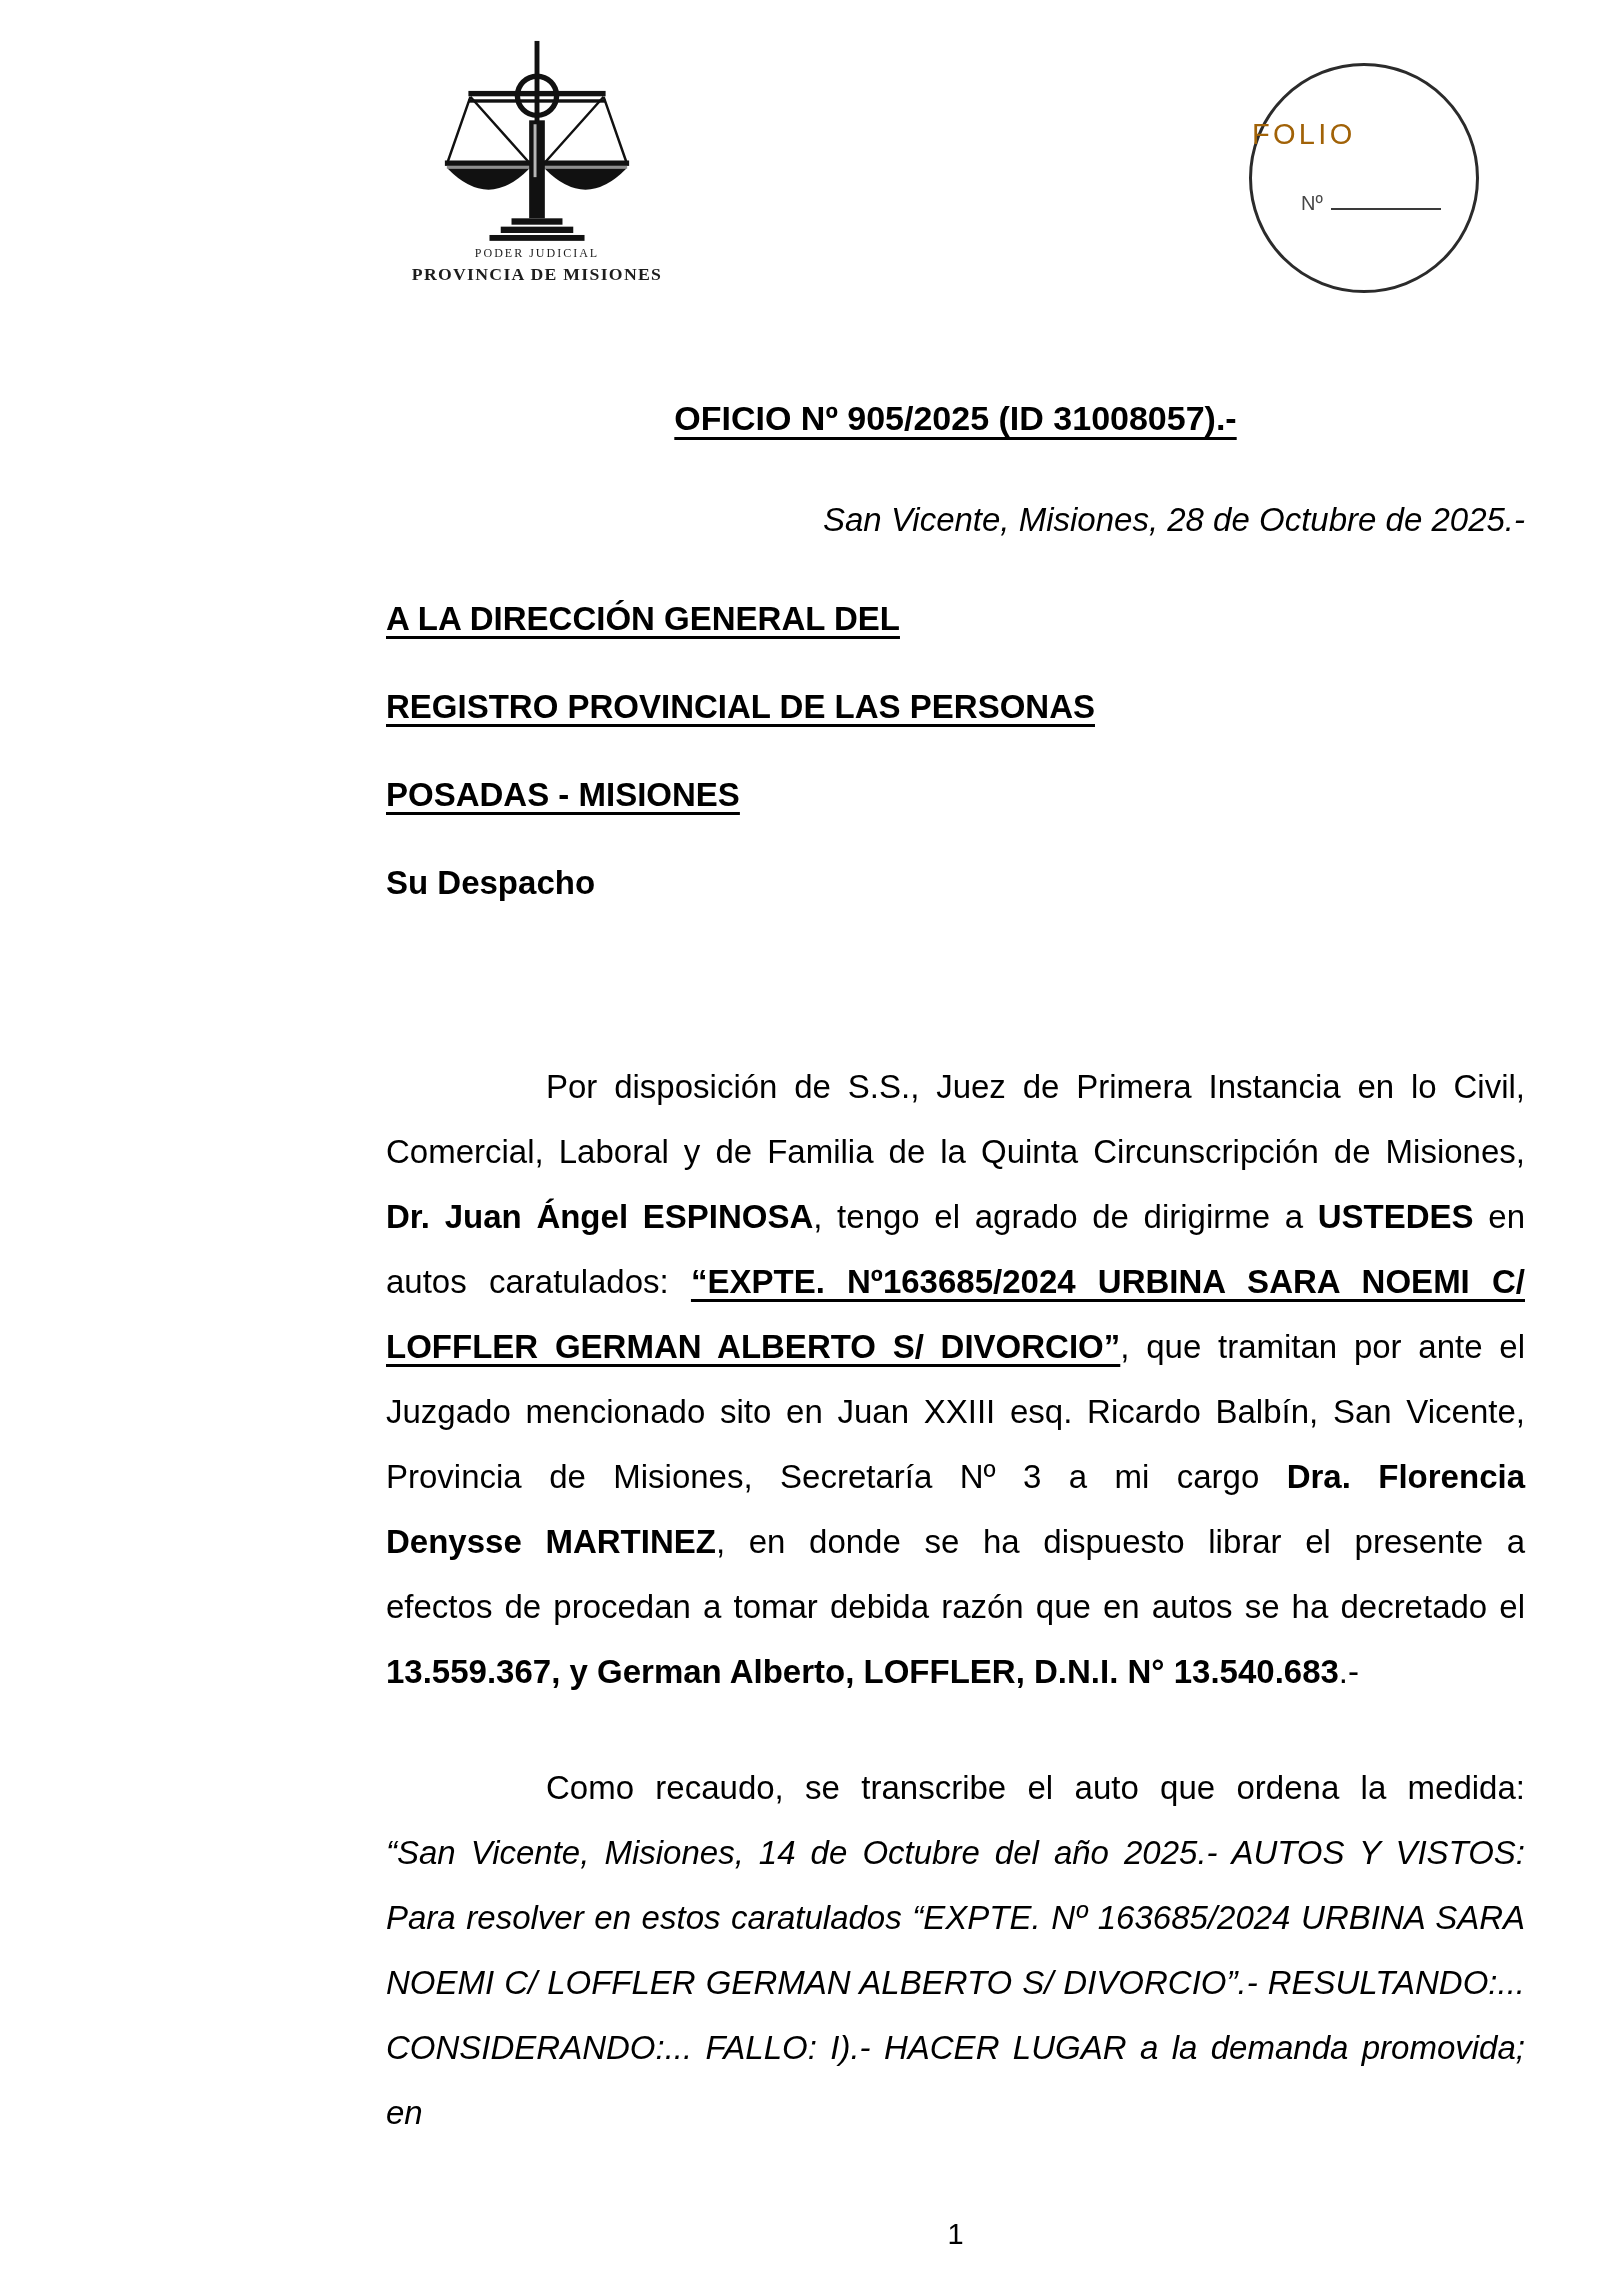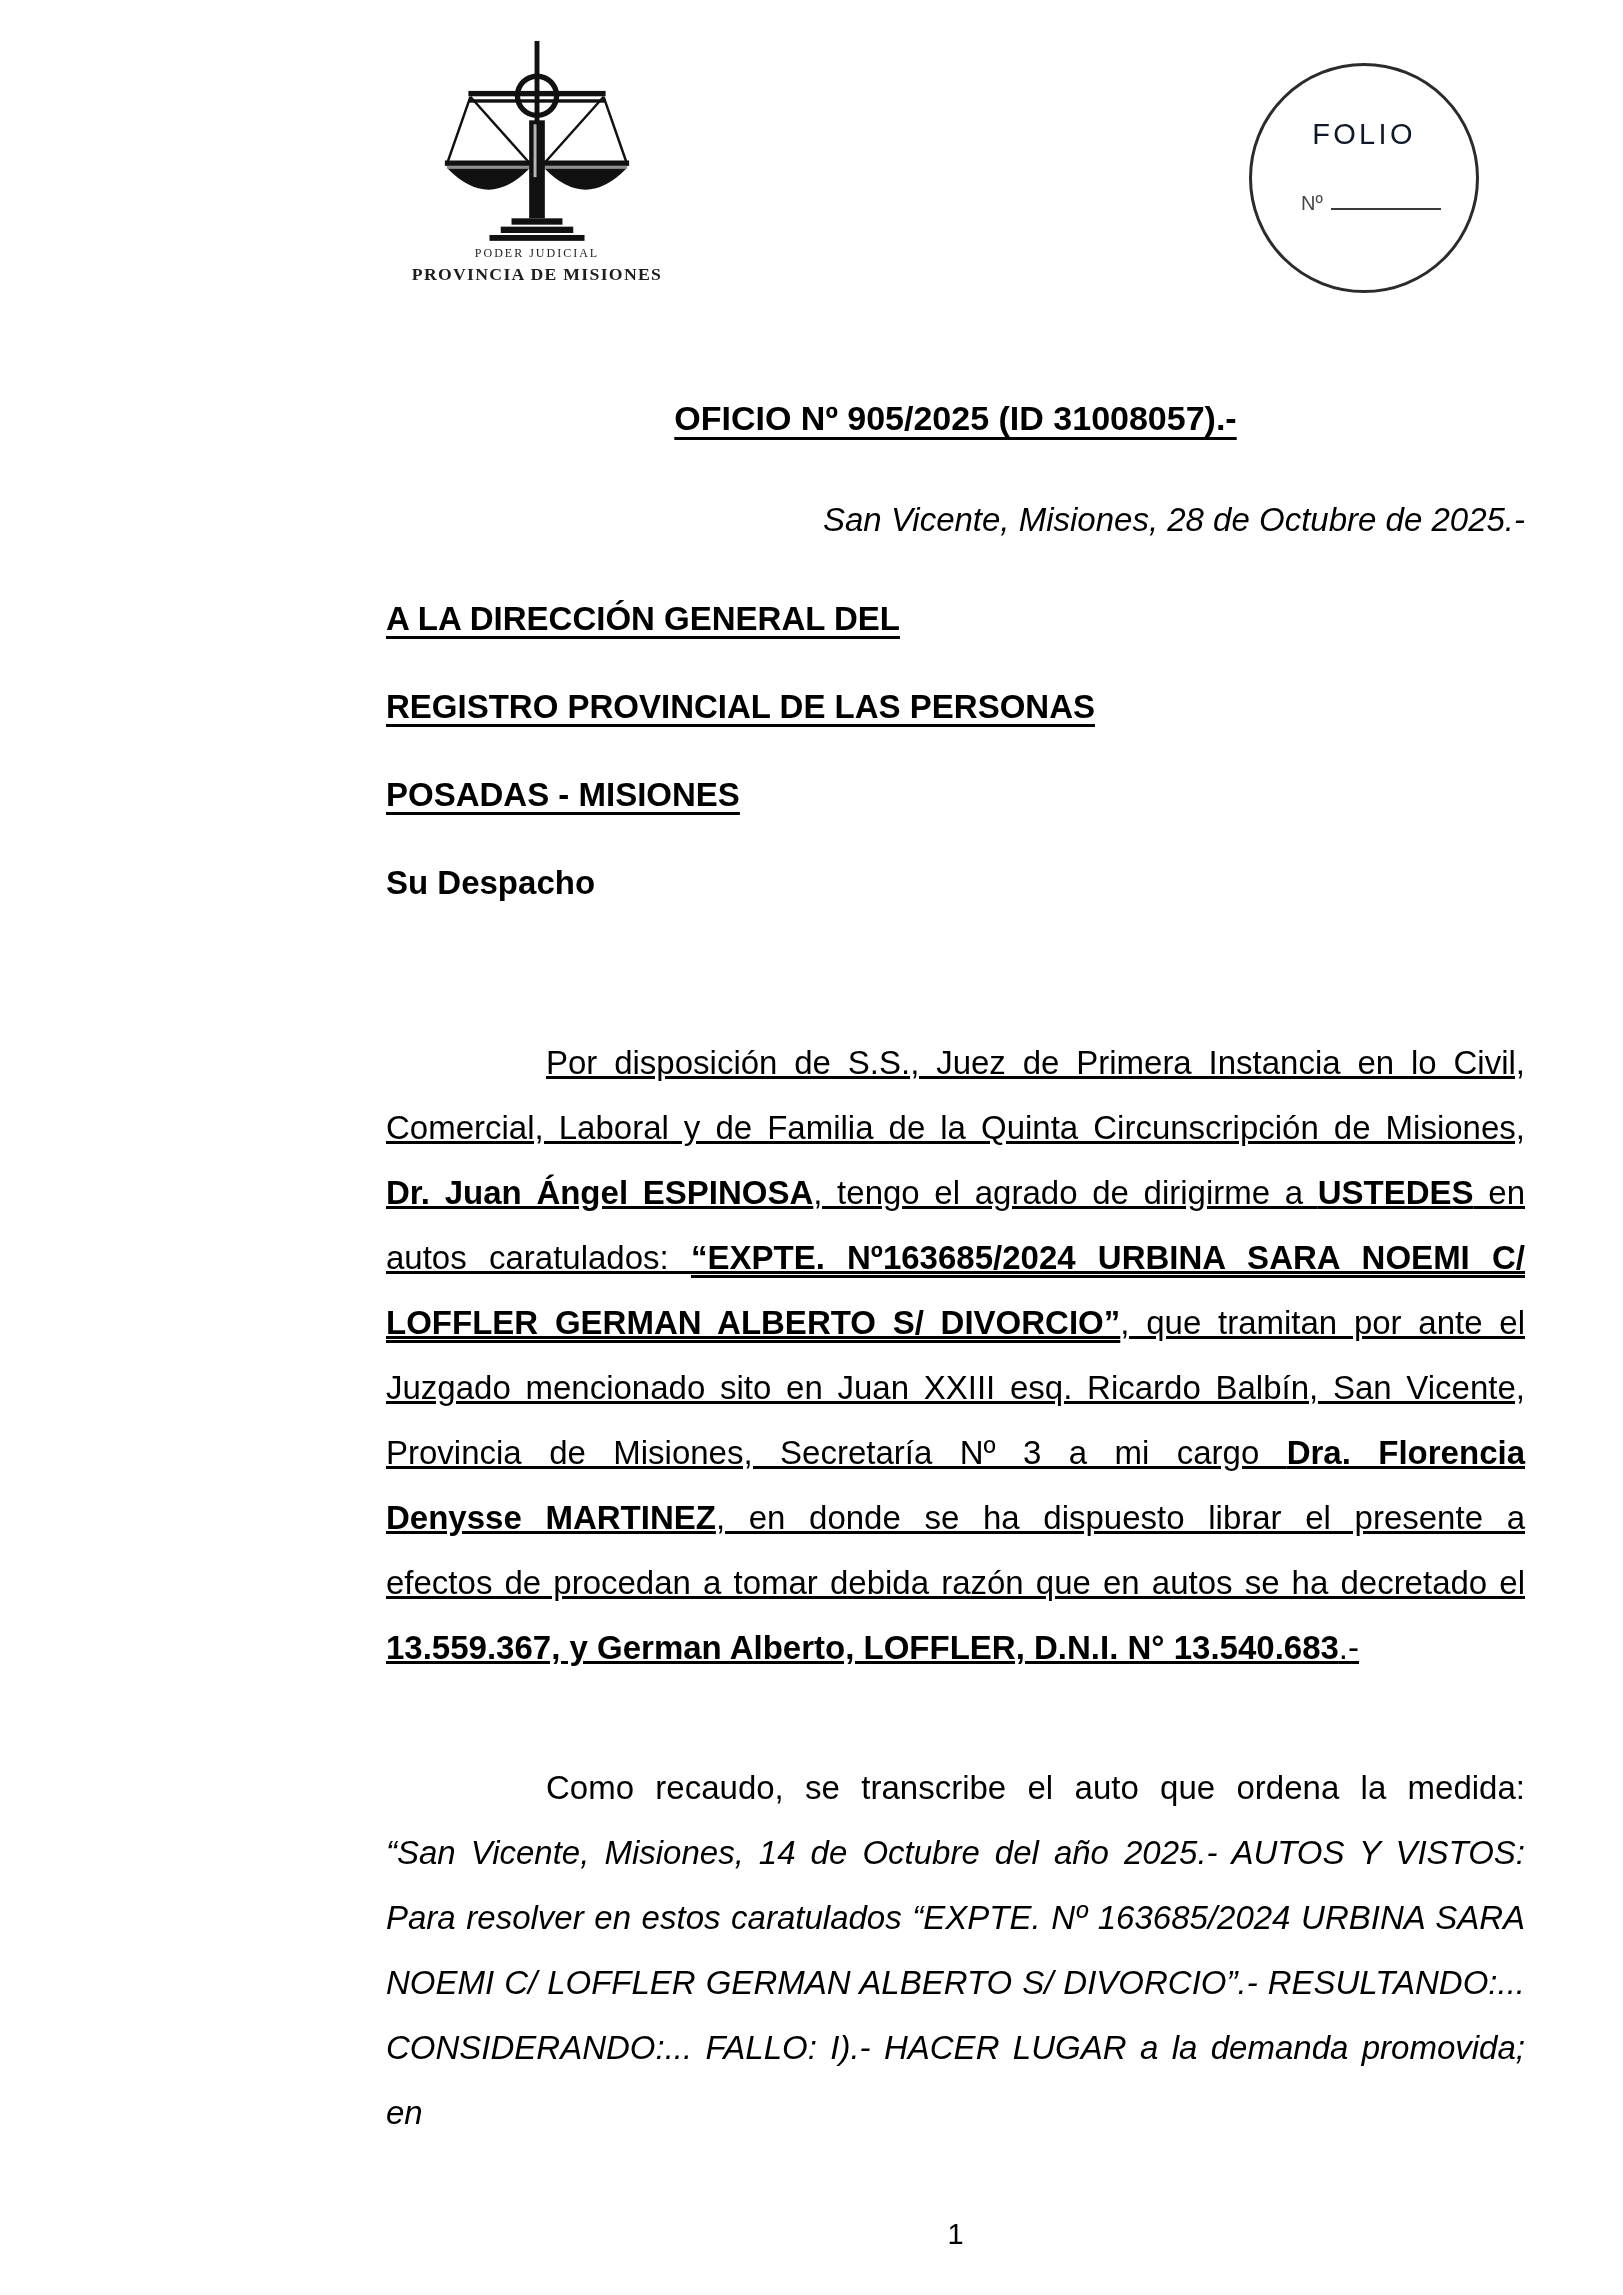--- a/index.html
+++ b/index.html
@@ -15,33 +15,33 @@
   .logo{position:absolute;left:406px;top:38px;width:262px;text-align:center;}
   .logo svg{display:block;margin:0 auto;width:196px;height:auto;}
   .logo-text{font-family:"Liberation Serif",serif;color:#1d1d1d;}
   .logo-line1{font-size:12px;letter-spacing:2px;margin-top:2.6px;}
   .logo-line2{font-size:17.7px;letter-spacing:1.3px;margin-top:2.6px;font-weight:bold;}
   
   .stamp{
     position:absolute;left:1249px;top:63px;width:230px;height:230px;
     border:3.3px solid #2b2b2b;border-radius:50%;box-sizing:border-box;
   }
-  .stamp-title{margin-top:52px;text-align:center;font-size:29px;letter-spacing:3.3px;color:#0f172a;}
+  .stamp-title{margin-top:52px;font-size:29px;letter-spacing:3.3px;color:#a16207;}
   .stamp-row{margin-top:29px;padding-left:39px;font-size:20px;color:#474747;margin-left:10px;}
   .stamp-line{display:inline-block;width:110px;border-bottom:2.6px solid #3a3a3a;height:27.5px;margin-left:7.9px;}
   
   .tblock{position:absolute;left:386px;width:1139px;}
   .line{height:65px;line-height:65px;font-size:33px;}
   .line.justify{text-align:justify;text-align-last:justify;}
   .title{top:386px;text-align:center;font-weight:bold;font-size:34px;line-height:65px;height:65px;
          text-decoration:underline;text-decoration-thickness:3.3px;text-underline-offset:6.5px;}
   .dateline{top:487px;text-align:right;font-style:italic;font-size:33px;line-height:65px;height:65px;}
   .recipient{top:575px;}
   .recipient .line{height:88px;line-height:88px;font-weight:bold;}
-  .para1{top:1030px;text-decoration:underline;}
+  .para1{top:1054px;}
   .para2{top:1755px;}
   .pagenum{top:2202px;text-align:center;font-size:29px;line-height:65px;height:65px;font-family:"Liberation Sans",sans-serif;}
   
   .r.b{font-weight:bold;}
   .r.i{font-style:italic;}
   .r.u{text-decoration:underline;text-decoration-thickness:3.3px;text-underline-offset:5.9px;}
 </style>
 </head>
 <body>
 

